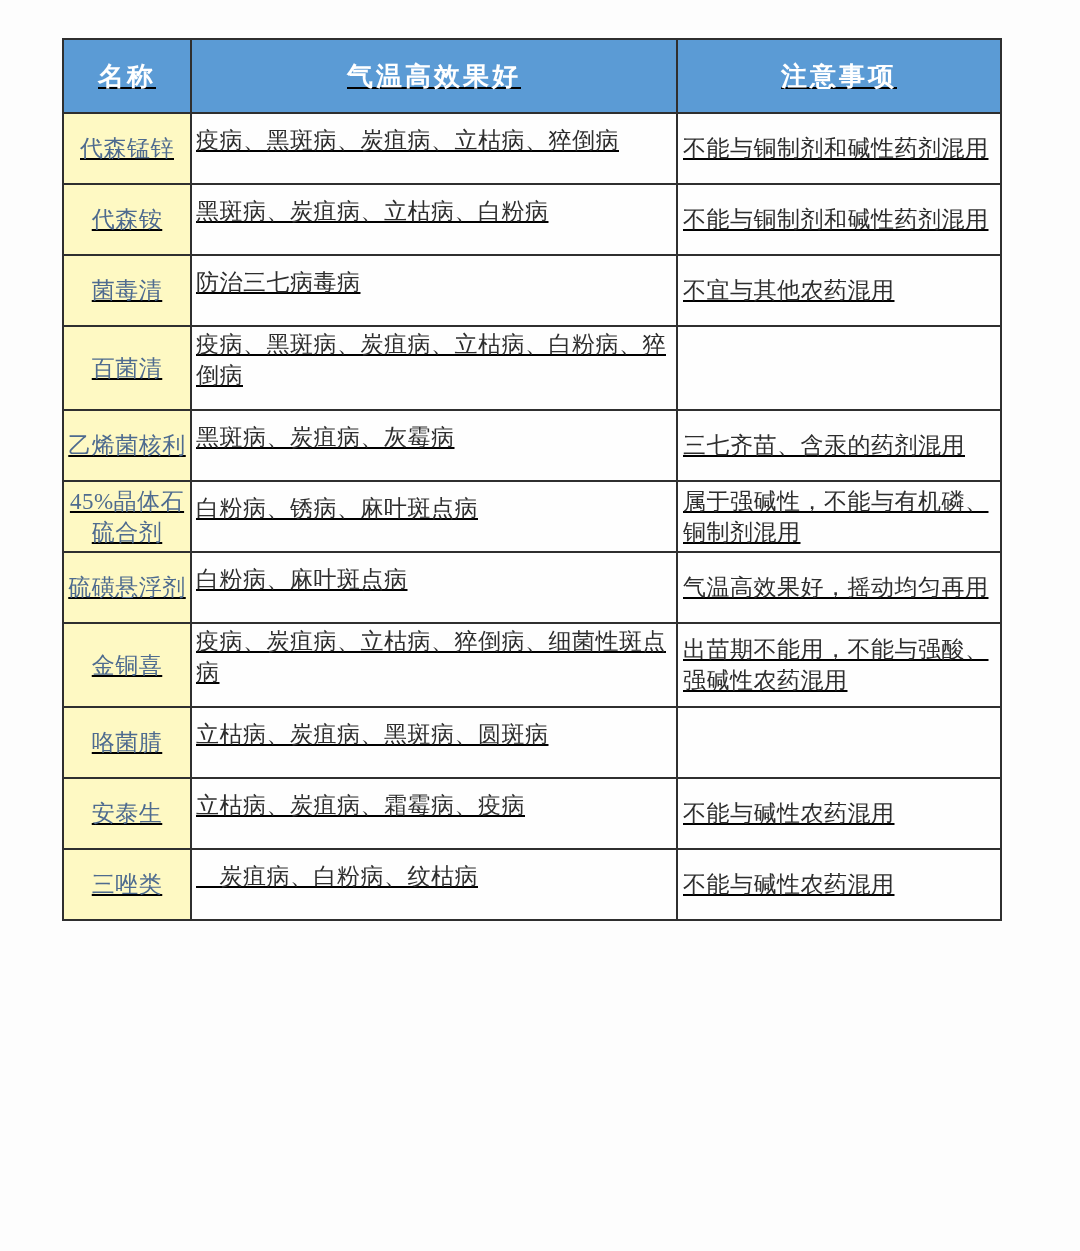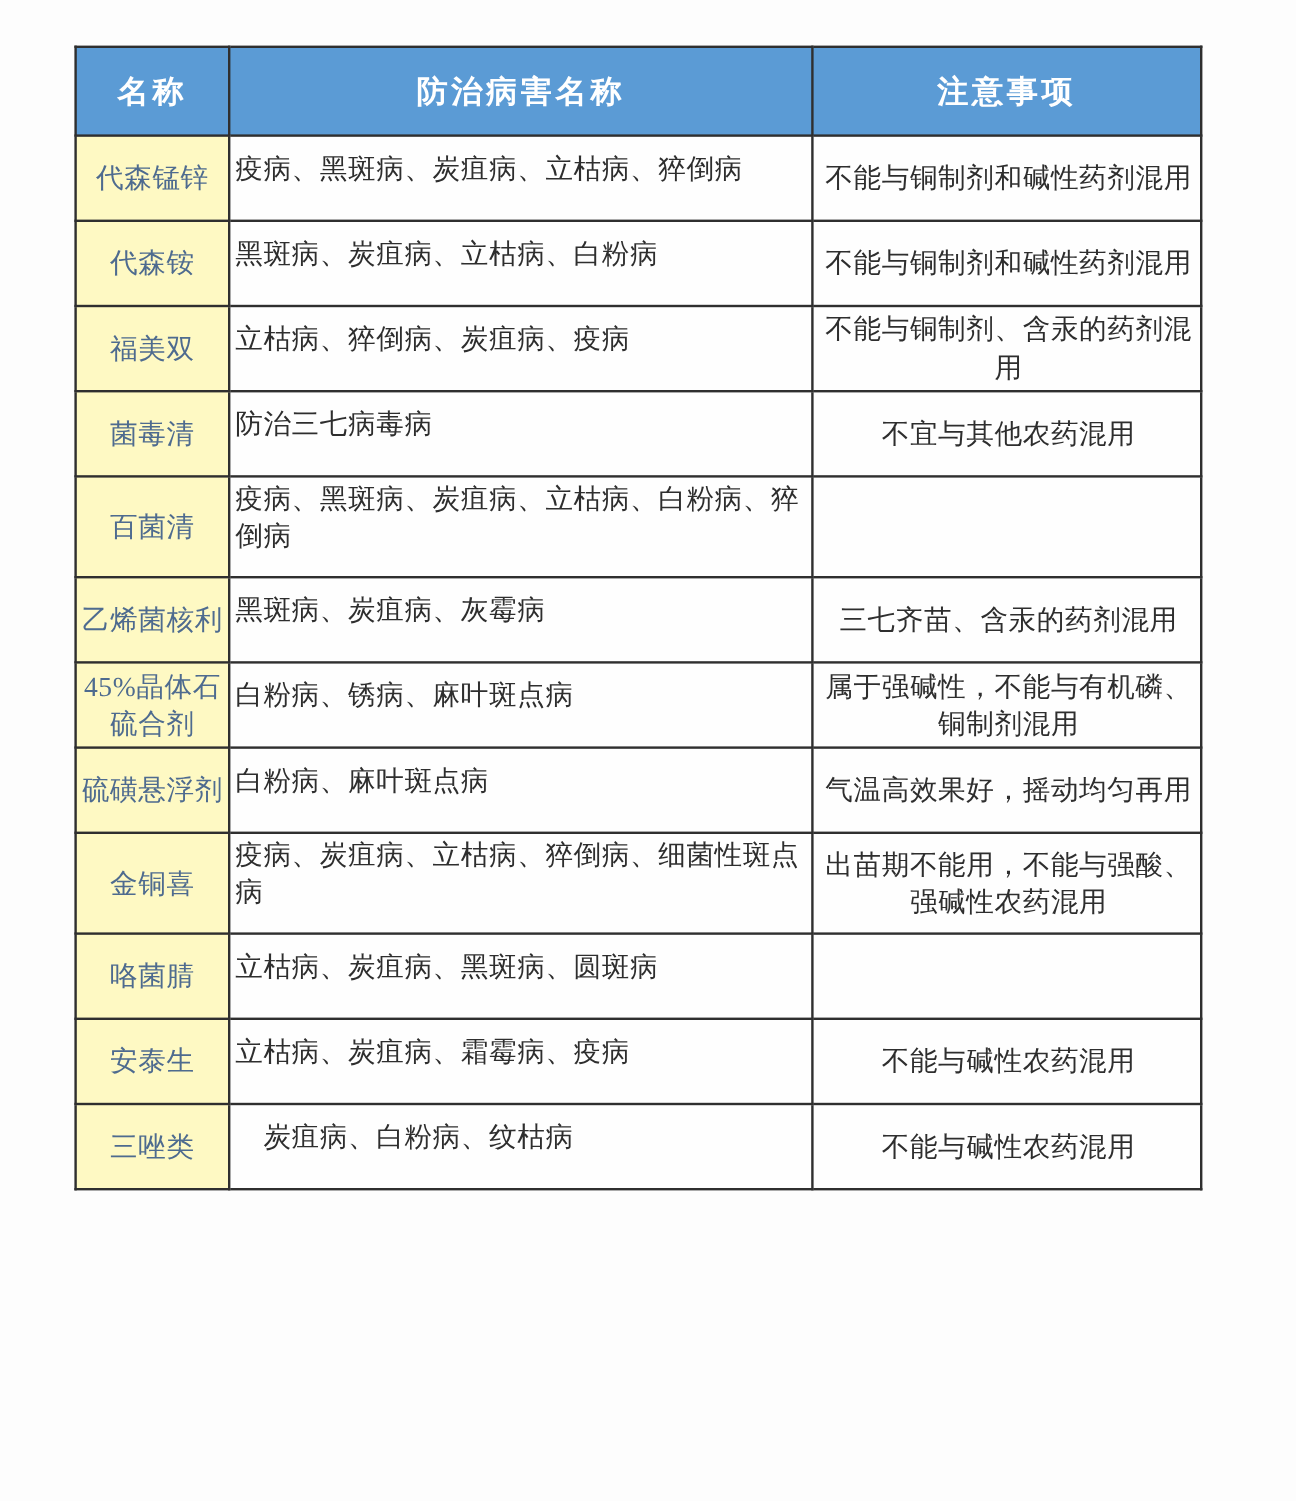--- a/index.html
+++ b/index.html
@@ -15,20 +15,21 @@
     background: #fdfdfd;
     overflow: hidden;
   }
   table.pesticide-table {
     position: absolute;
     left: 62px;
     top: 38px;
     width: 938px;
     border-collapse: collapse;
     table-layout: fixed;
+    text-decoration: underline;
   }
   table.pesticide-table th,
   table.pesticide-table td {
     border: 2px solid #2f2f2f;
     box-sizing: border-box;
   }
   thead th {
     height: 74px;
     background: #5b9bd5;
     color: #ffffff;
@@ -54,56 +55,51 @@
     text-align: center;
     padding: 2px 4px;
   }
   td.diseases-cell {
     background: #fefefe;
     text-align: left;
     padding: 2px 2px 18px 4px;
   }
   td.notes-cell {
     background: #fefefe;
-    text-align: center;
+    text-align: left;
     padding: 2px 2px 2px 5px;
   }
 </style>
 </head>
 <body>
 
 <div class="page">
   <table class="pesticide-table">
     <colgroup>
       <col style="width:128px">
       <col style="width:486px">
       <col style="width:324px">
     </colgroup>
     <thead>
       <tr>
         <th>名称</th>
-        <th>防治病害名称</th>
+        <th>气温高效果好</th>
         <th>注意事项</th>
       </tr>
     </thead>
     <tbody>
         <tr>
           <td class="name-cell">代森锰锌</td>
           <td class="diseases-cell">疫病、黑斑病、炭疽病、立枯病、猝倒病</td>
           <td class="notes-cell">不能与铜制剂和碱性药剂混用</td>
         </tr>
         <tr>
           <td class="name-cell">代森铵</td>
           <td class="diseases-cell">黑斑病、炭疽病、立枯病、白粉病</td>
           <td class="notes-cell">不能与铜制剂和碱性药剂混用</td>
-        </tr>
-        <tr>
-          <td class="name-cell">福美双</td>
-          <td class="diseases-cell">立枯病、猝倒病、炭疽病、疫病</td>
-          <td class="notes-cell">不能与铜制剂、含汞的药剂混用</td>
         </tr>
         <tr>
           <td class="name-cell">菌毒清</td>
           <td class="diseases-cell">防治三七病毒病</td>
           <td class="notes-cell">不宜与其他农药混用</td>
         </tr>
         <tr>
           <td class="name-cell">百菌清</td>
           <td class="diseases-cell">疫病、黑斑病、炭疽病、立枯病、白粉病、猝倒病</td>
           <td class="notes-cell"></td>

